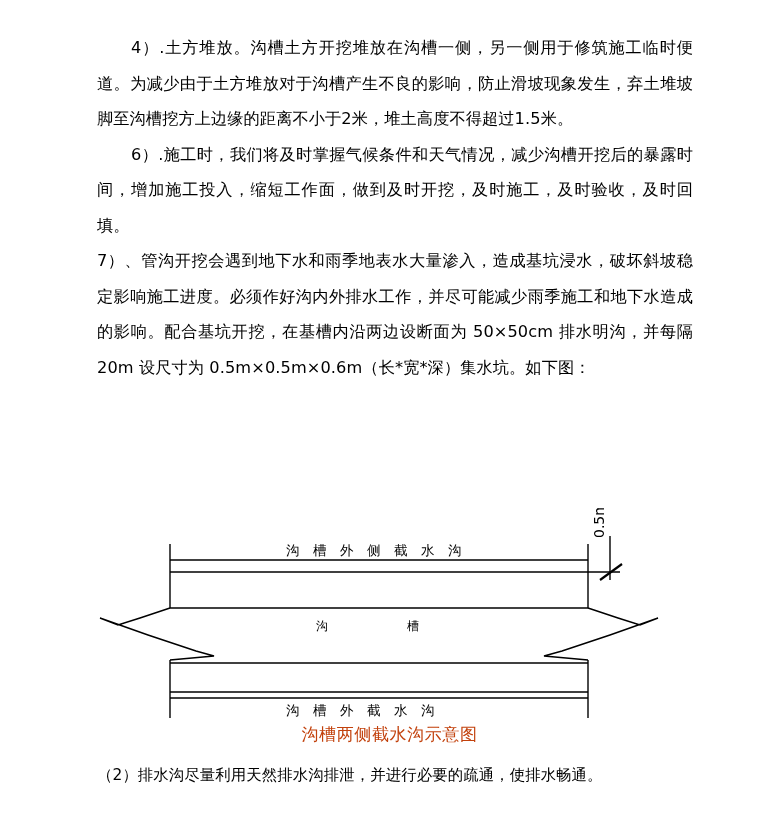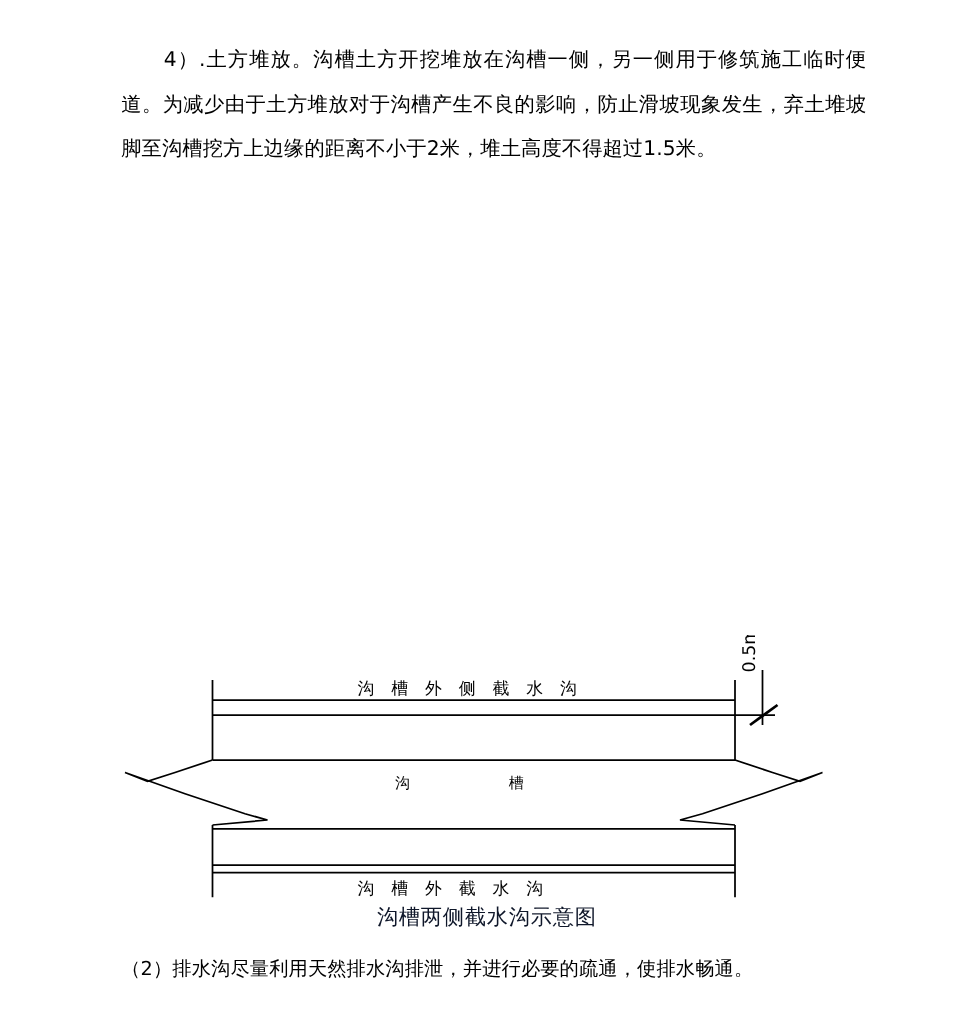--- a/index.html
+++ b/index.html
@@ -67,21 +67,21 @@
 
   .fig-caption {
     position: absolute;
     left: 0;
     top: 722px;
     width: 779px;
     text-align: center;
     font-size: 17px;
     line-height: 24px;
     letter-spacing: 0.6px;
-    color: #0f172a;
+    color: #c2410c;
   }
 
   .notes {
     position: absolute;
     left: 97px;
     top: 760px;
     width: 620px;
   }
   .notes p {
     margin: 0;
@@ -110,20 +110,22 @@
     fill: #000;
   }
 </style>
 </head>
 <body>
 
 <div class="page">
 
   <div class="body-text">
     <p class="para indent">4）.土方堆放。沟槽土方开挖堆放在沟槽一侧，另一侧用于修筑施工临时便道。为减少由于土方堆放对于沟槽产生不良的影响，防止滑坡现象发生，弃土堆坡脚至沟槽挖方上边缘的距离不小于2米，堆土高度不得超过1.5米。</p>
+    <p class="para indent">6）.施工时，我们将及时掌握气候条件和天气情况，减少沟槽开挖后的暴露时间，增加施工投入，缩短工作面，做到及时开挖，及时施工，及时验收，及时回填。</p>
+    <p class="para noindent">7）、管沟开挖会遇到地下水和雨季地表水大量渗入，造成基坑浸水，破坏斜坡稳定影响施工进度。必须作好沟内外排水工作，并尽可能减少雨季施工和地下水造成的影响。配合基坑开挖，在基槽内沿两边设断面为 50×50cm 排水明沟，并每隔 20m 设尺寸为 0.5m×0.5m×0.6m（长*宽*深）集水坑。如下图：</p>
   </div>
 
   <div class="figure-wrap">
     <svg class="diagram" viewBox="0 0 779 210" xmlns="http://www.w3.org/2000/svg">
 
       <line x1="170" y1="36" x2="170" y2="100" stroke="#000" stroke-width="1.4"></line>
 
       <line x1="588" y1="36" x2="588" y2="100" stroke="#000" stroke-width="1.4"></line>
 
       <line x1="170" y1="52" x2="588" y2="52" stroke="#000" stroke-width="1.4"></line>

